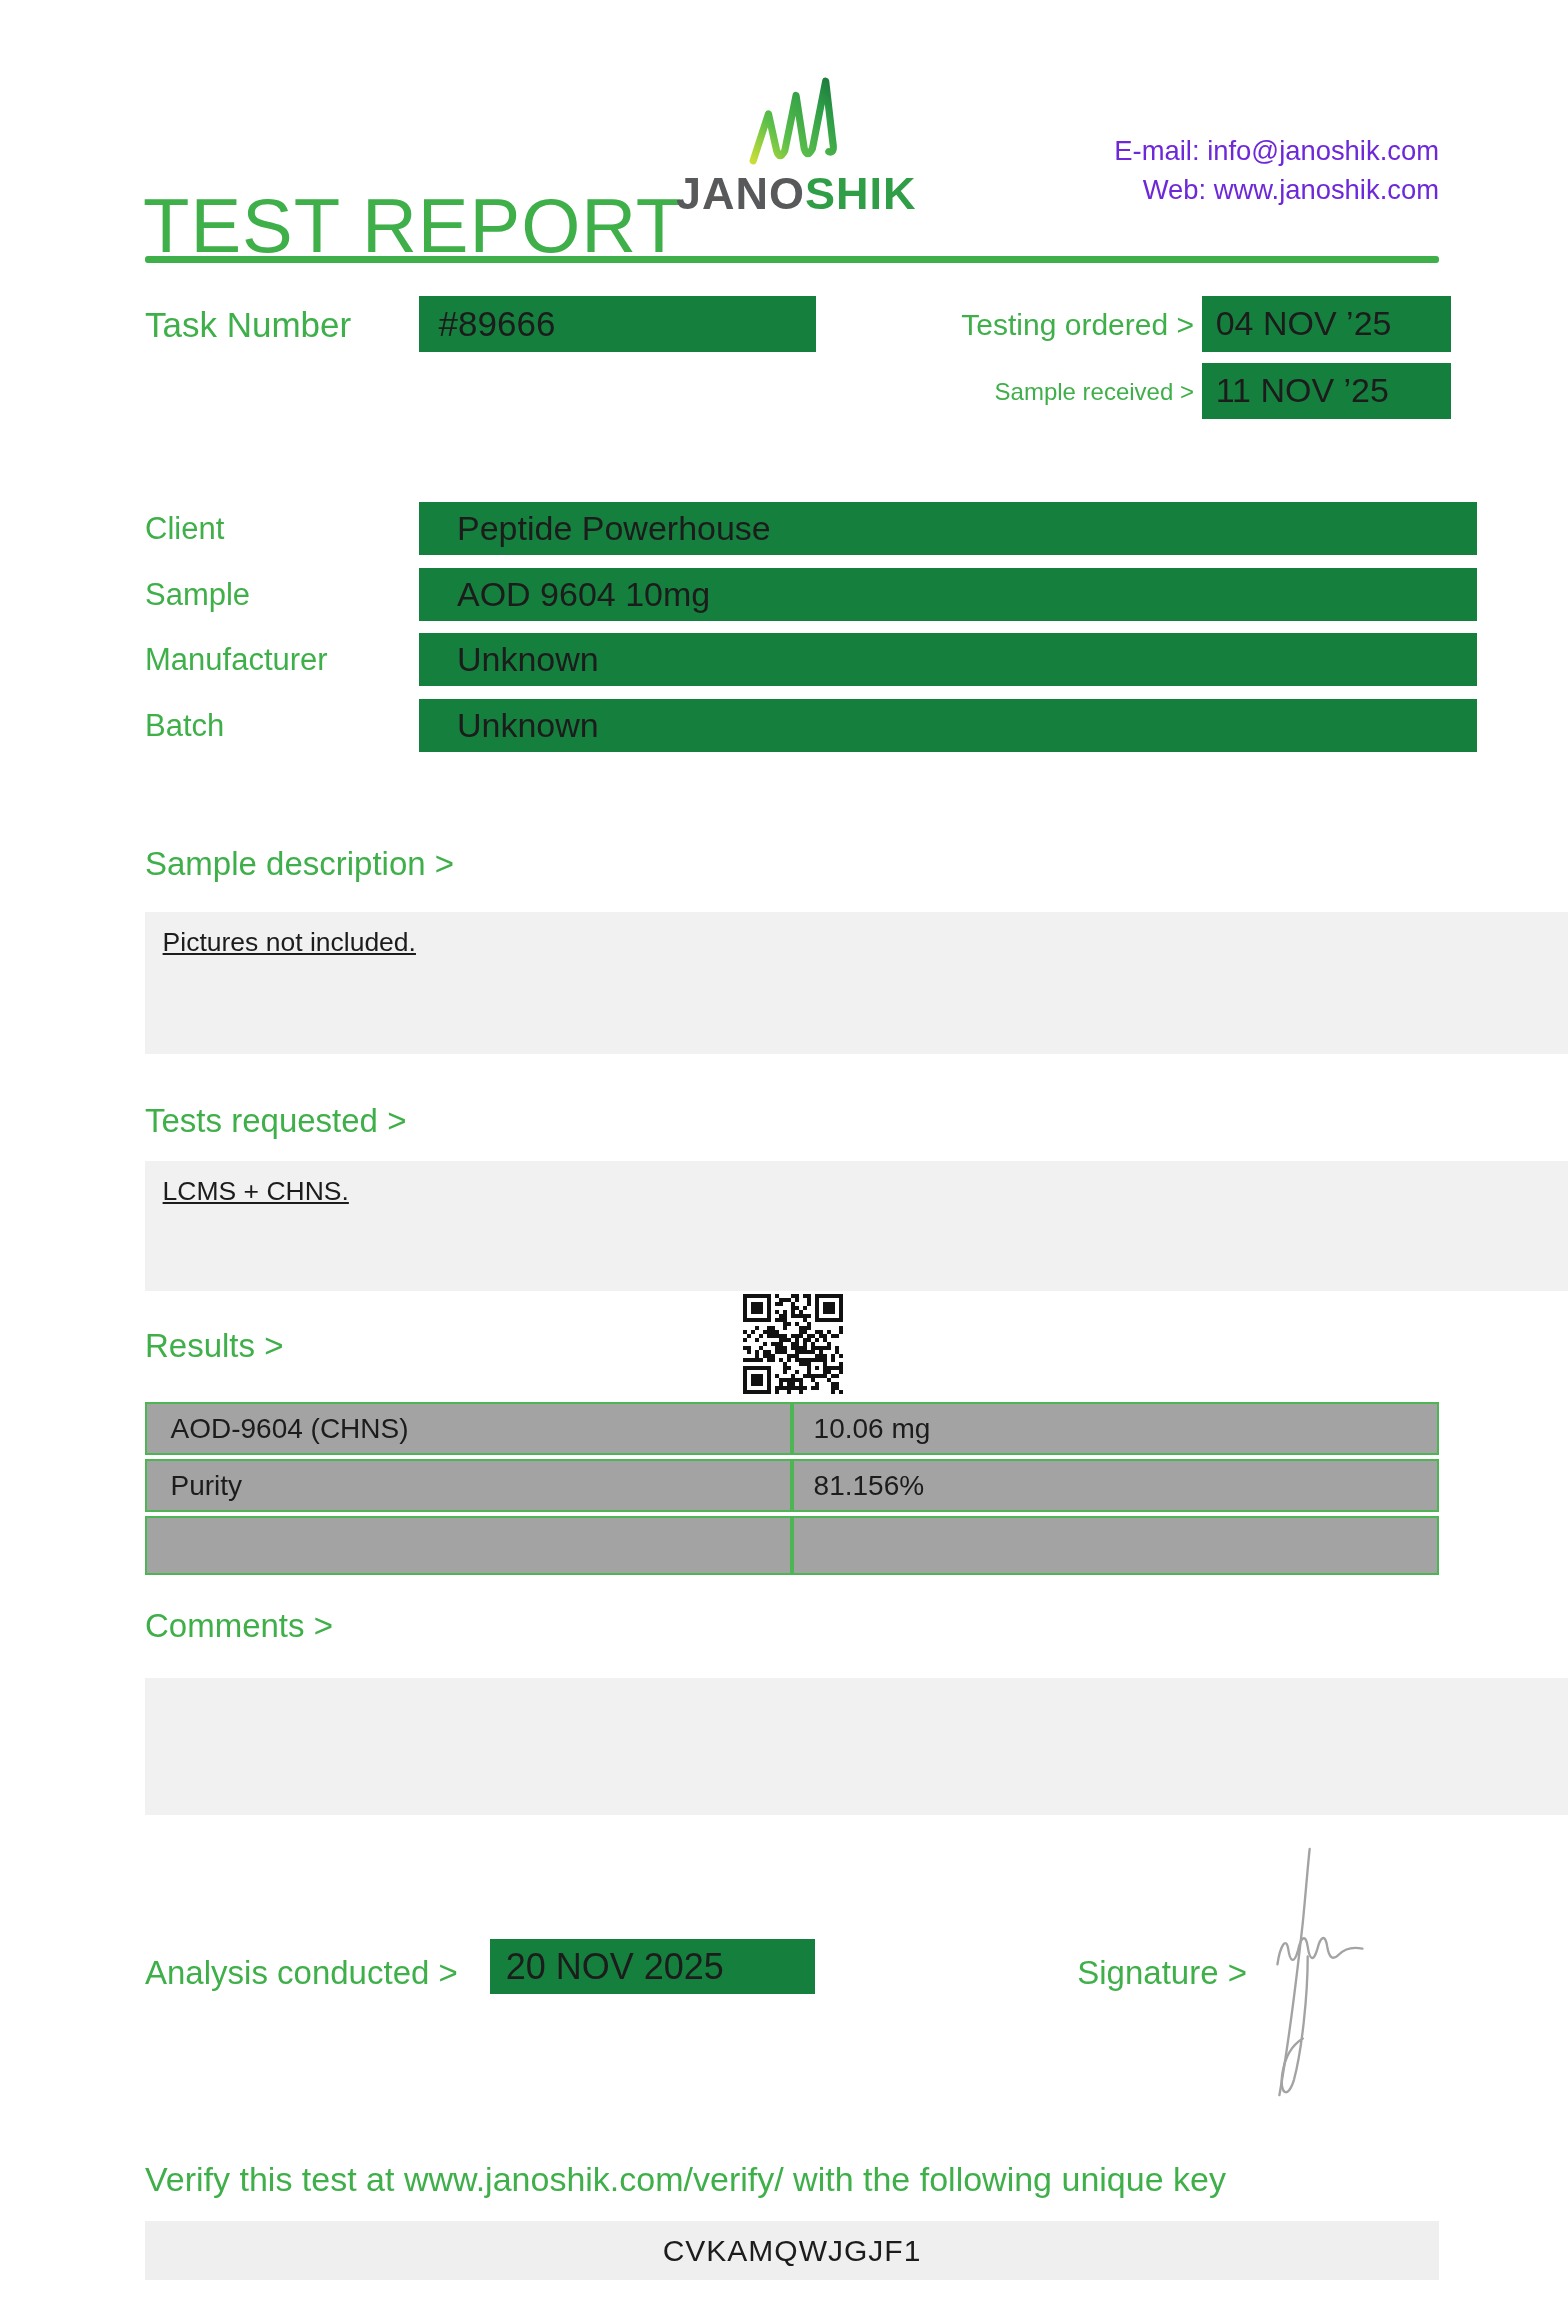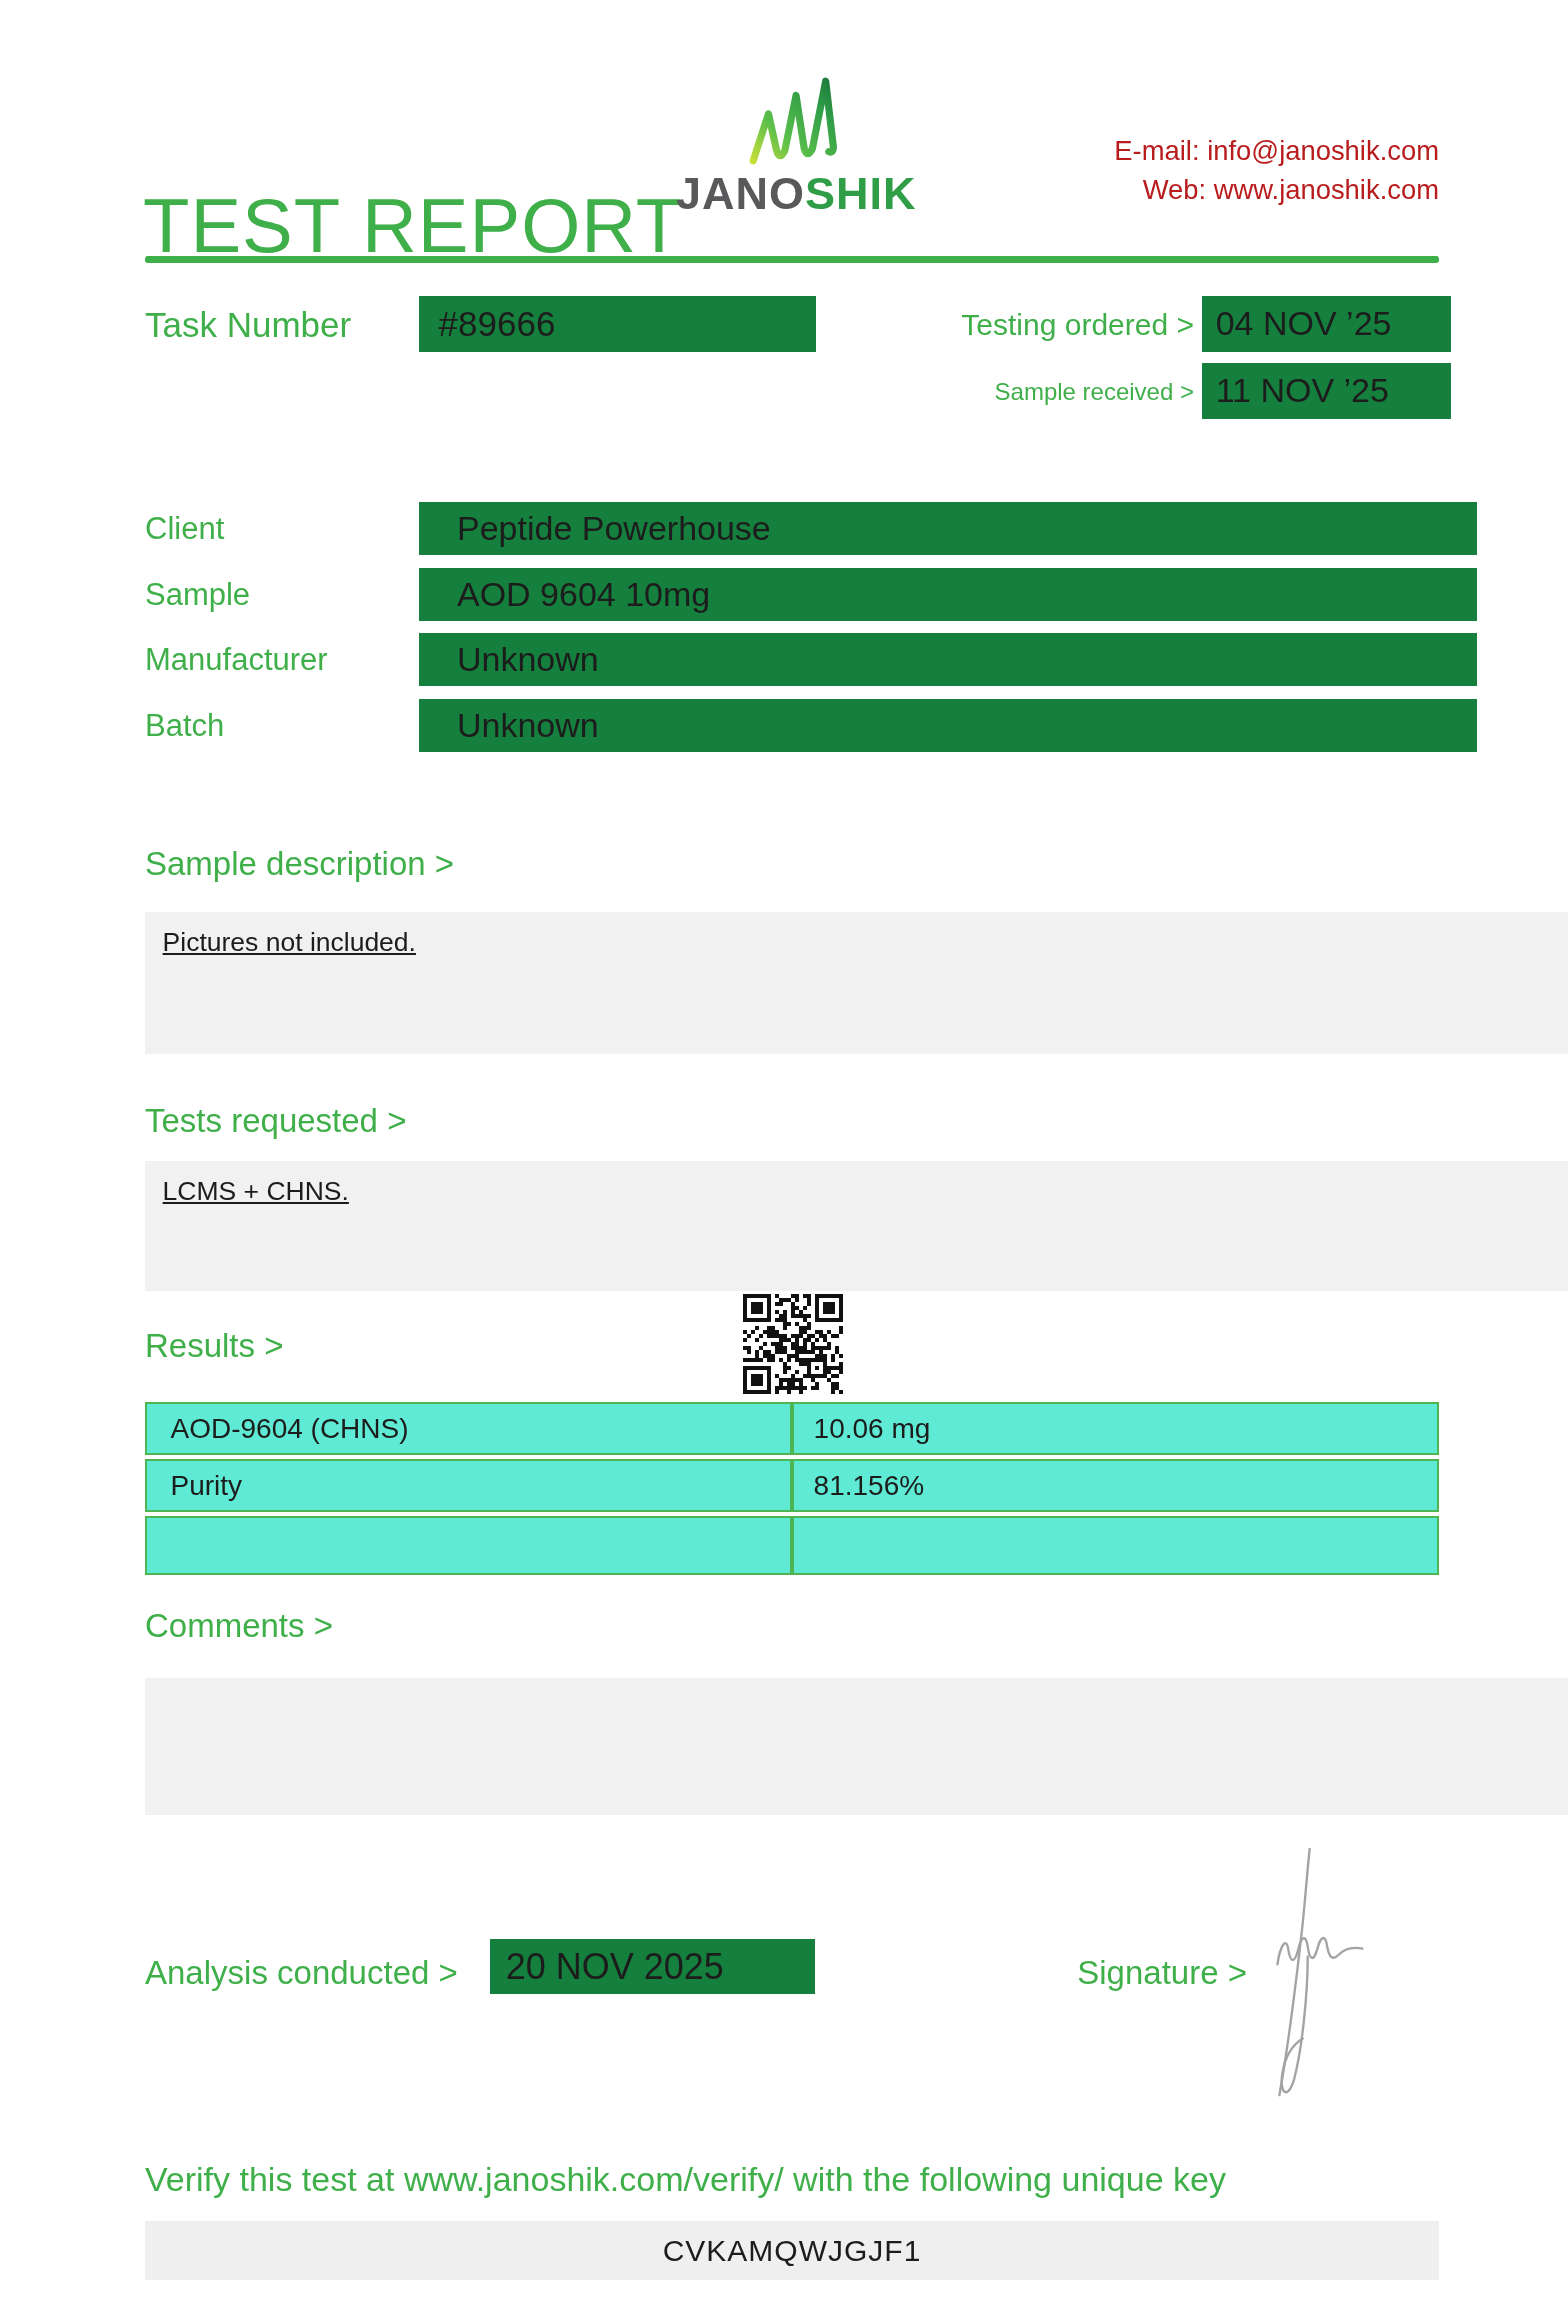--- a/index.html
+++ b/index.html
@@ -9,41 +9,41 @@
     color:#1c1c1c;overflow:hidden;
   }
   .abs{position:absolute;}
   
   .title{left:143px;top:137px;font-size:76px;line-height:1;letter-spacing:1px;color:#3faf4a;font-weight:normal;}
   .logo{left:676px;top:73px;width:235px;text-align:center;}
   .logo svg{display:block;margin:0 auto;}
   .wordmark{font-size:45px;font-weight:bold;letter-spacing:1px;line-height:1;margin-top:3.9px;white-space:nowrap;}
   .wordmark .gray-part{color:#58595b;}
   .wordmark .green-part{color:#2f9e47;}
-  .contact{right:129px;top:131px;text-align:right;font-size:27.4px;line-height:39px;color:#b91c1c;}
+  .contact{right:129px;top:131px;text-align:right;font-size:27.4px;line-height:39px;color:#6d28d9;}
   .rule{left:145px;top:256px;width:1294px;height:6.9px;background:#3faf4a;border-radius:2.9px;}
   
   .field-label{font-size:35px;color:#3faf4a;line-height:55px;white-space:nowrap;}
   .value-box{background:#15803d;font-size:35px;line-height:55px;white-space:nowrap;}
   .task-label{left:145px;top:297px;}
   .task-box{left:419px;top:296px;width:377px;height:56px;padding-left:19.6px;}
   .ord-label{right:374px;top:297px;font-size:30px;}
   .ord-box{left:1202px;top:296px;width:235px;height:56px;padding-left:13.7px;font-size:34px;}
   .rec-label{right:374px;top:364px;font-size:24px;}
   .rec-box{left:1202px;top:363px;width:235px;height:56px;padding-left:13.7px;font-size:34px;}
   .info-label{left:145px;font-size:31px;line-height:53px;}
   .info-box{left:419px;width:1020px;height:53px;padding-left:38px;font-size:34px;line-height:53px;}
   
   .sec-head{left:145px;font-size:33px;line-height:37px;color:#3faf4a;white-space:nowrap;}
   .panel{left:145px;width:1446px;background:#f1f1f2;font-size:26.5px;line-height:33px;box-sizing:border-box;padding:13.7px 17.6px;text-decoration:underline;}
   
   .results-table{left:145px;top:1398px;width:1294px;border-collapse:separate;border-spacing:0 4.9px;}
   .results-table td{
     border:2px solid #4db554;height:49px;font-size:28px;
-    padding:0 0 0 23.5px;background:#5eead4;vertical-align:middle;white-space:nowrap;
+    padding:0 0 0 23.5px;background:#a3a3a3;vertical-align:middle;white-space:nowrap;
   }
   .results-table td.val{padding-left:19.6px;}
   .results-table tr.first td{border-top-width:2.9px;}
   .results-table tr.last td{border-bottom-width:2.9px;height:55px;}
   .results-table td.c1{width:50%;}
   
   .qr{left:743px;top:1294px;width:100px;height:100px;}
   
   .analysis-label{left:145px;top:1945px;font-size:33px;line-height:55px;}
   .analysis-box{left:490px;top:1939px;width:309px;height:55px;padding-left:15.7px;font-size:36px;line-height:55px;}

